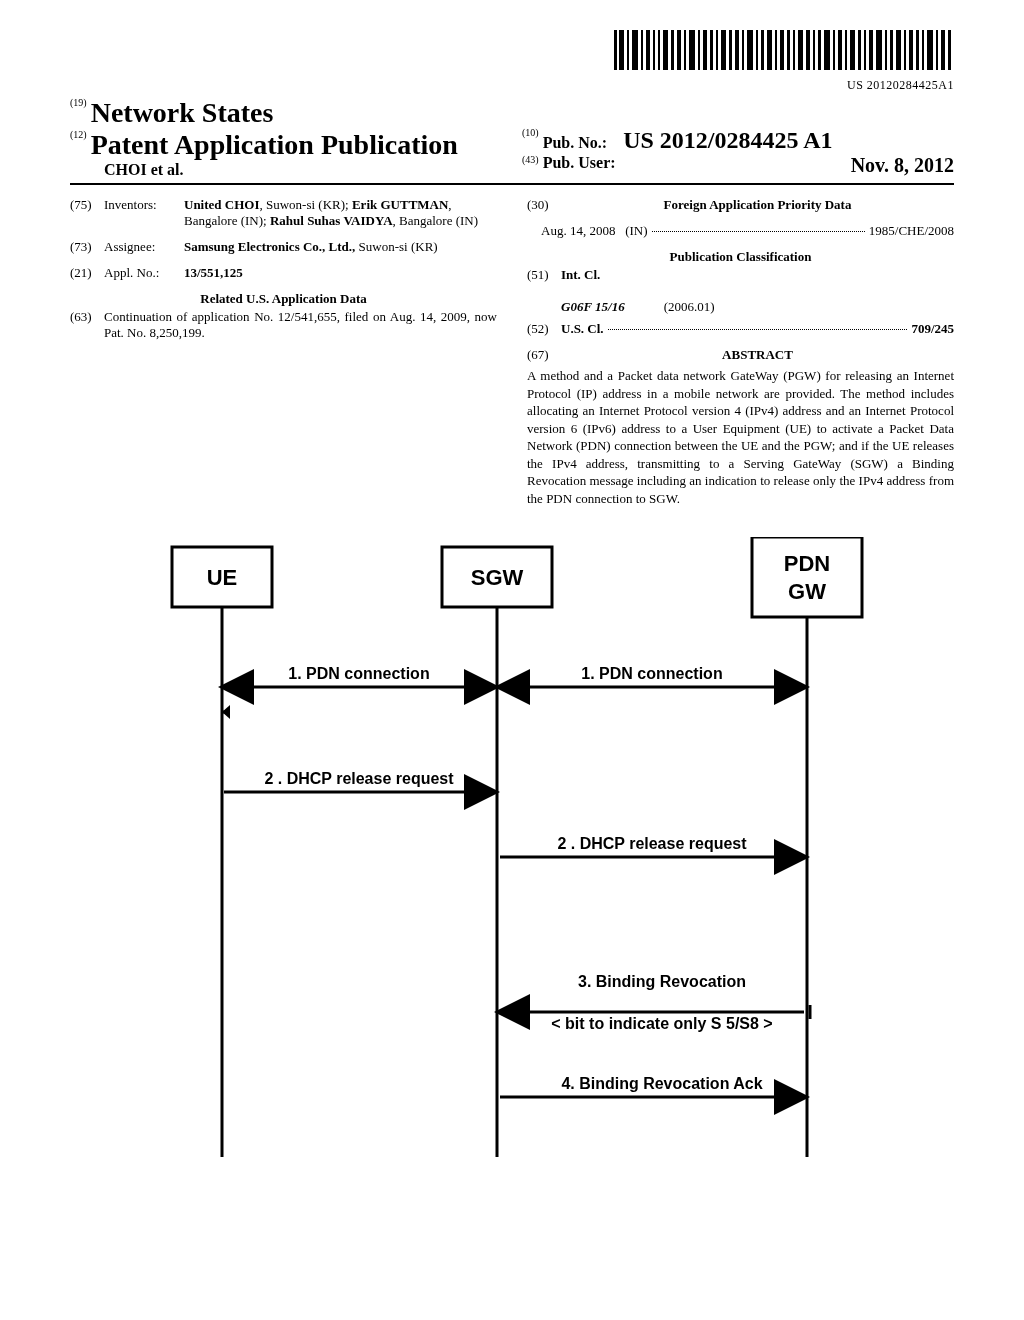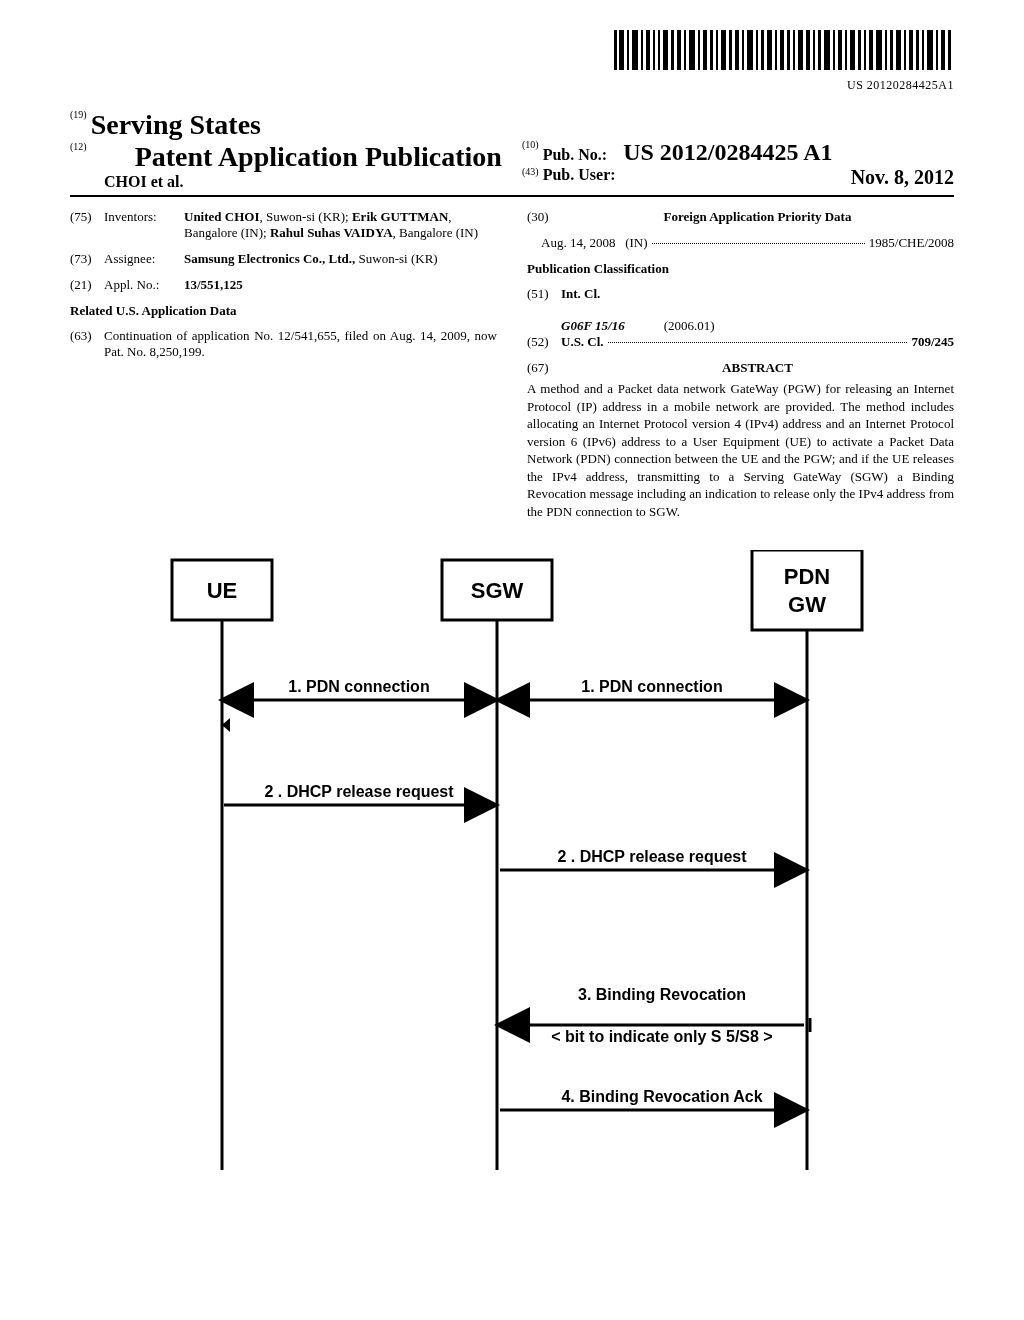--- a/index.html
+++ b/index.html
@@ -8,21 +8,21 @@
     padding: 0;
     background: #fff;
     color: #000;
     width: 1024px;
   }
   .page {
     padding: 30px 70px 40px 70px;
   }
   .barcode-area {
     text-align: right;
-    margin-bottom: 16px;
+    margin-bottom: 4px;
   }
   .barcode-area svg {
     display: inline-block;
   }
   .barcode-num {
     font-size: 12px;
     text-align: right;
     margin-top: 2px;
     letter-spacing: 0.5px;
   }
@@ -44,21 +44,20 @@
   }
   .country {
     font-size: 28px;
     font-weight: bold;
     display: inline;
   }
   .pub-line {
     font-size: 28px;
     font-weight: bold;
     display: inline;
-    margin-left: 44px;
   }
   .authors-line {
     font-size: 16px;
     font-weight: bold;
     padding-left: 34px;
   }
   .pubno-line {
     font-size: 16px;
   }
   .pubno-line .label {
@@ -110,22 +109,23 @@
   .title-field {
     font-weight: bold;
   }
   .bold {
     font-weight: bold;
   }
   .ital {
     font-style: italic;
   }
   .section-heading {
-    font-weight: bold;
-    margin: 9px 0;
+    text-align: center;
+    font-weight: bold;
+    margin: 2px 0;
   }
   .abstract-text {
     text-align: justify;
     line-height: 1.35;
   }
   .dotfill-long {
     display: inline-block;
     border-bottom: 1px dotted #000;
     vertical-align: middle;
     margin: 0 4px;
@@ -240,21 +240,21 @@
         <rect x="334" y="0" width="3" height="40" fill="#000"></rect>
       </g>
     </svg>
     <div class="barcode-num">US 20120284425A1</div>
   </div>
 
   <div class="header-row">
     <div class="header-left">
       <div>
         <span class="sup">(19)</span>
-        <span class="country">Serving States</span>
+        <span class="country">Network States</span>
       </div>
       <div>
         <span class="sup">(12)</span>
         <span class="pub-line">Patent Application Publication</span>
       </div>
       <div class="authors-line">CHOI et al.</div>
     </div>
     <div class="header-right">
       <div class="pubno-line">
         <span class="sup">(10)</span>
@@ -324,21 +324,21 @@
       </div>
 
       <div class="section-heading">Publication Classification</div>
 
       <div class="field-row" style="margin-bottom:16px">
         <div class="field-num">(51)</div>
         <div class="field-val">
           <span class="bold">Int. Cl.</span>
         </div>
       </div>
-      <div style="margin-left:34px; ">
+      <div style="margin-left:34px; margin-bottom:6px">
         <span class="bold ital">G06F 15/16</span>
         &nbsp;&nbsp;&nbsp;&nbsp;&nbsp;&nbsp;&nbsp;&nbsp;&nbsp;&nbsp;
         <span>(2006.01)</span>
       </div>
 
       <div class="field-row">
         <div class="field-num">(52)</div>
         <div class="field-val uscl-row">
           <span class="bold">U.S. Cl.</span>
           <span class="dotfill-long"></span>

